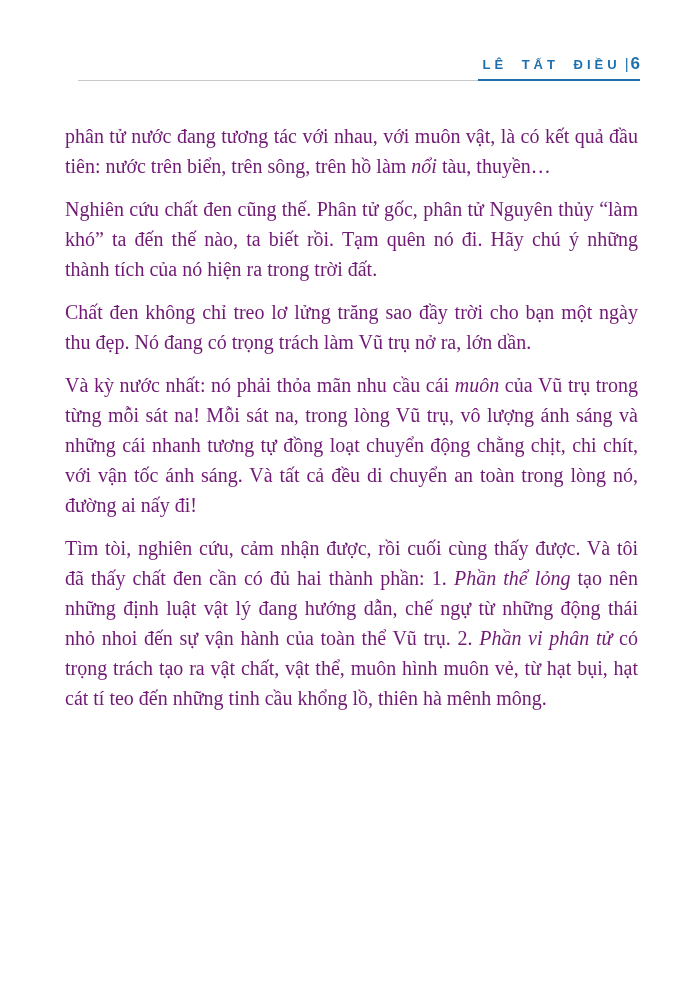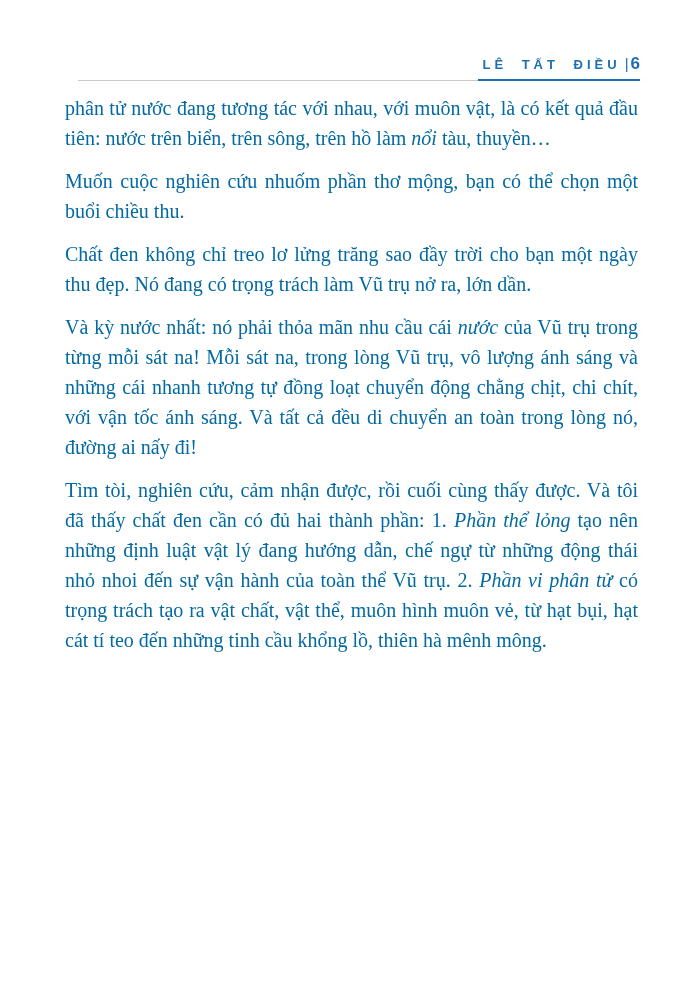--- a/index.html
+++ b/index.html
@@ -46,24 +46,24 @@
     font-size: 15px;
     letter-spacing: 0;
     margin: 0 2px 0 4px;
   }
   .header-text .pagenum {
     font-size: 17px;
     letter-spacing: 0;
   }
   .content {
     position: absolute;
-    top: 93px;
+    top: 121px;
     left: 65px;
     width: 573px;
-    color: #0369a1;
+    color: #701a75;
   }
   .content p {
     margin: 0 0 13px 0;
     font-size: 20px;
     line-height: 30px;
     text-align: justify;
   }
   .content p em {
     font-style: italic;
   }
@@ -75,18 +75,18 @@
   <div class="header">
     <div class="rule-left" style="border-bottom-color: rgb(201, 201, 201);"></div>
     <div class="header-text" style="color: rgb(30, 111, 173); border-bottom-color: rgb(30, 111, 173);">
       <span>LÊ TẤT ĐIỀU</span>
       <span class="sep">|</span>
       <span class="pagenum">6</span>
     </div>
   </div>
   <div class="content">
       <p><span>phân tử nước đang tương tác với nhau, với muôn vật, là có kết quả đầu tiên: nước trên biển, trên sông, trên hồ làm </span><em>nổi</em><span> tàu, thuyền…</span></p>
-      <p><span>Muốn cuộc nghiên cứu nhuốm phần thơ mộng, bạn có thể chọn một buổi chiều thu.</span></p>
+      <p><span>Nghiên cứu chất đen cũng thế. Phân tử gốc, phân tử Nguyên thủy “làm khó” ta đến thế nào, ta biết rồi. Tạm quên nó đi. Hãy chú ý những thành tích của nó hiện ra trong trời đất.</span></p>
       <p><span>Chất đen không chỉ treo lơ lửng trăng sao đầy trời cho bạn một ngày thu đẹp. Nó đang có trọng trách làm Vũ trụ nở ra, lớn dần.</span></p>
-      <p><span>Và kỳ nước nhất: nó phải thỏa mãn nhu cầu cái </span><em>nước</em><span> của Vũ trụ trong từng mỗi sát na! Mỗi sát na, trong lòng Vũ trụ, vô lượng ánh sáng và những cái nhanh tương tự đồng loạt chuyển động chằng chịt, chi chít, với vận tốc ánh sáng. Và tất cả đều di chuyển an toàn trong lòng nó, đường ai nấy đi!</span></p>
+      <p><span>Và kỳ nước nhất: nó phải thỏa mãn nhu cầu cái </span><em>muôn</em><span> của Vũ trụ trong từng mỗi sát na! Mỗi sát na, trong lòng Vũ trụ, vô lượng ánh sáng và những cái nhanh tương tự đồng loạt chuyển động chằng chịt, chi chít, với vận tốc ánh sáng. Và tất cả đều di chuyển an toàn trong lòng nó, đường ai nấy đi!</span></p>
       <p><span>Tìm tòi, nghiên cứu, cảm nhận được, rồi cuối cùng thấy được. Và tôi đã thấy chất đen cần có đủ hai thành phần: 1. </span><em>Phần thể lỏng</em><span> tạo nên những định luật vật lý đang hướng dẫn, chế ngự từ những động thái nhỏ nhoi đến sự vận hành của toàn thể Vũ trụ. 2. </span><em>Phần vi phân tử</em><span> có trọng trách tạo ra vật chất, vật thể, muôn hình muôn vẻ, từ hạt bụi, hạt cát tí teo đến những tinh cầu khổng lồ, thiên hà mênh mông.</span></p>
     </div>
 </div>
 
 </body></html>

